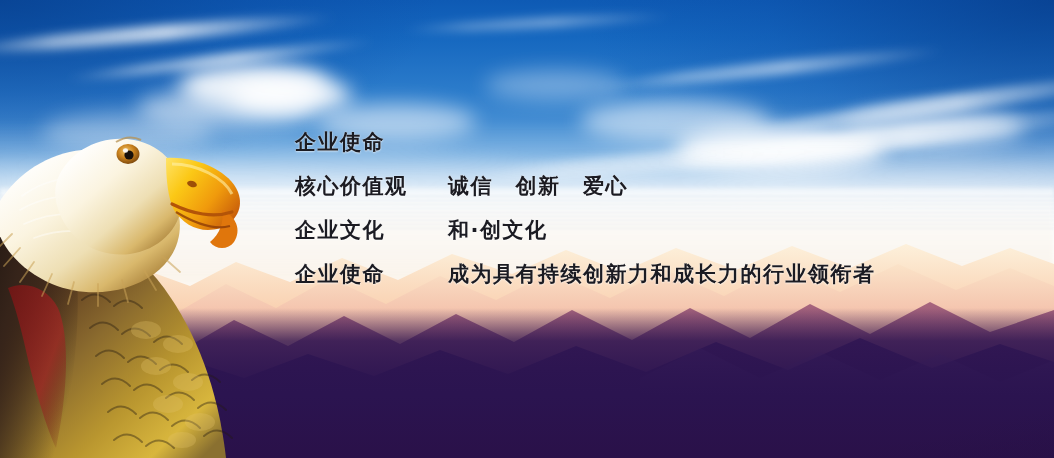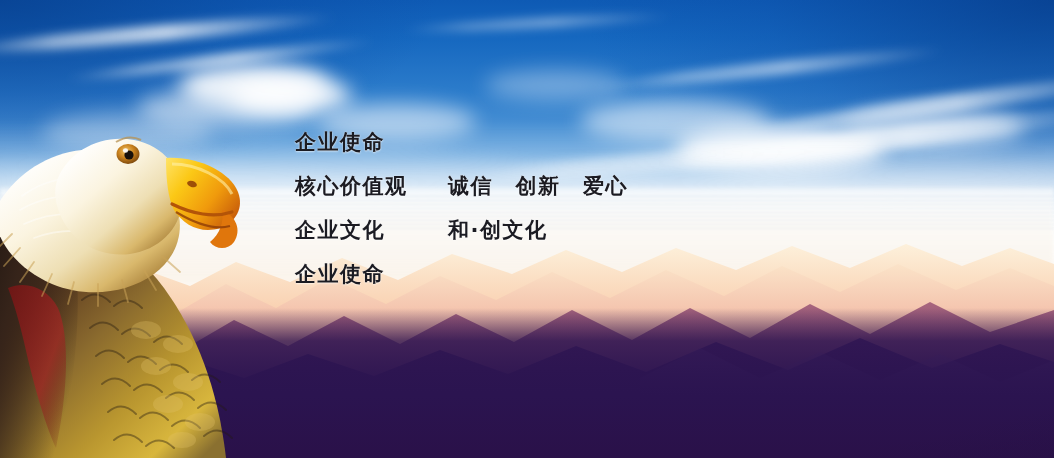--- a/index.html
+++ b/index.html
@@ -331,16 +331,17 @@
     <div class="line">
       <span class="label">核心价值观</span>
       <span class="value">诚信　创新　爱心</span>
     </div>
     <div class="line">
       <span class="label">企业文化</span>
       <span class="value">和·创文化</span>
     </div>
     <div class="line">
       <span class="label">企业使命</span>
+      <span class="value">成为具有持续创新力和成长力的行业领衔者</span>
     </div>
   </div>
 
 </div>
 
 </body></html>

